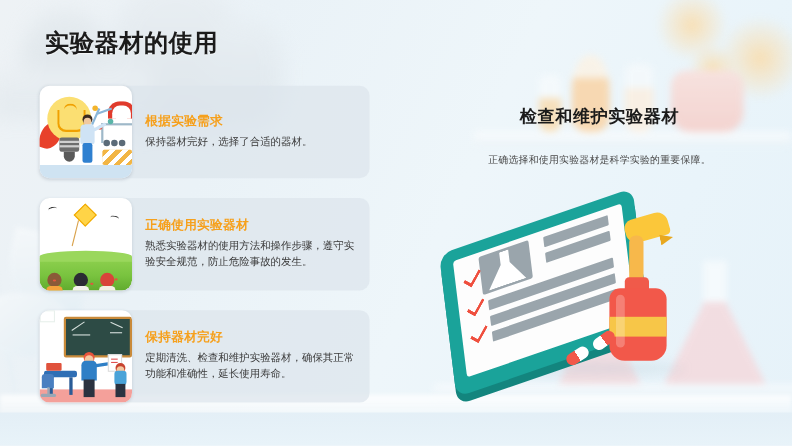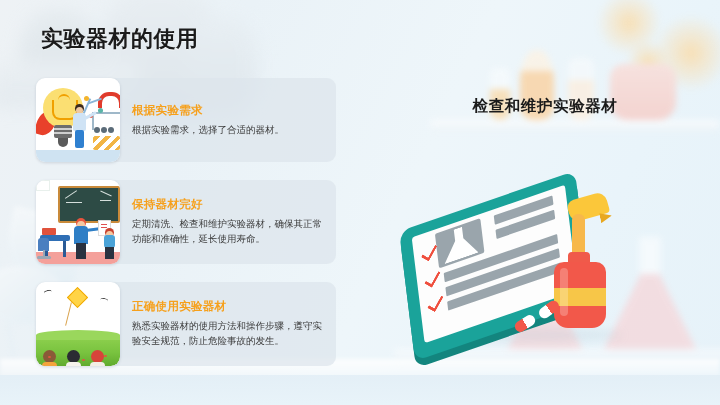--- a/index.html
+++ b/index.html
@@ -302,21 +302,53 @@
           <div class="dot d2"></div>
           <div class="dot d3"></div>
         <div class="person-head"></div>
           <div class="person-face"></div>
         <div class="person-body"></div>
           <div class="person-leg"></div>
           <div class="arm"></div>
       </div>
       <div class="ctext">
         <div class="chead">根据实验需求</div>
-        <div class="cbody">根据实验需求，选择了合适的器材。</div>
+        <div class="cbody">保持器材完好，选择了合适的器材。</div>
+      </div>
+    </div>
+
+    <div class="card">
+      <div class="thumb t2">
+        <div class="grass"></div>
+        <div class="cloud c1"></div>
+          <div class="cloud c2"></div>
+          <div class="cloud c3"></div>
+        <div class="bird b1"></div>
+          <div class="bird b2"></div>
+        <div class="kite"></div>
+          <div class="kline"></div>
+        <div class="kid k1">
+            <div class="head"></div>
+            <div class="body"></div>
+          </div>
+        <div class="kid k2">
+            <div class="head"></div>
+            <div class="body"></div>
+          </div>
+        <div class="kid k3">
+            <div class="head"></div>
+            <div class="body"></div>
+          </div>
+        <div class="pebble" style="left:12px;bottom:8px"></div>
+        <div class="pebble" style="left:46px;bottom:5px"></div>
+        <div class="pebble" style="left:68px;bottom:9px"></div>
+      </div>
+      <div class="ctext">
+        <div class="chead">正确使用实验器材</div>
+        <div class="cbody">熟悉实验器材的使用方法和操作步骤，遵守实验安全规范，防止危险事故的发生。</div>
       </div>
     </div>
 
     <div class="card">
       <div class="thumb t3">
         <div class="floor"></div>
         <div class="board"></div>
         <div class="chalk ch1"></div>
           <div class="chalk ch2"></div>
         <div class="ch3"></div>
@@ -342,56 +374,25 @@
           <div class="student-face"></div>
         <div class="student-body"></div>
           <div class="student-leg"></div>
       </div>
       <div class="ctext">
         <div class="chead">保持器材完好</div>
         <div class="cbody">定期清洗、检查和维护实验器材，确保其正常功能和准确性，延长使用寿命。</div>
       </div>
     </div>
 
-    <div class="card">
-      <div class="thumb t2">
-        <div class="grass"></div>
-        <div class="cloud c1"></div>
-          <div class="cloud c2"></div>
-          <div class="cloud c3"></div>
-        <div class="bird b1"></div>
-          <div class="bird b2"></div>
-        <div class="kite"></div>
-          <div class="kline"></div>
-        <div class="kid k1">
-            <div class="head"></div>
-            <div class="body"></div>
-          </div>
-        <div class="kid k2">
-            <div class="head"></div>
-            <div class="body"></div>
-          </div>
-        <div class="kid k3">
-            <div class="head"></div>
-            <div class="body"></div>
-          </div>
-        <div class="pebble" style="left:12px;bottom:8px"></div>
-        <div class="pebble" style="left:46px;bottom:5px"></div>
-        <div class="pebble" style="left:68px;bottom:9px"></div>
-      </div>
-      <div class="ctext">
-        <div class="chead">正确使用实验器材</div>
-        <div class="cbody">熟悉实验器材的使用方法和操作步骤，遵守实验安全规范，防止危险事故的发生。</div>
-      </div>
-    </div>
-
   </div>
 
   <div class="right">
     <div class="right-title">检查和维护实验器材</div>
+    <div class="right-sub">正确选择和使用实验器材是科学实验的重要保障。</div>
 
     <div class="hero">
       <div class="hero-shadow"></div>
 
       <div class="clipboard">
         <div class="cb-back"></div>
         <div class="cb-page">
           <div class="cb-flaskbg"></div>
           <div class="cb-flask"></div>
           <div class="cb-row" style="left:86px;top:6px;width:62px;"></div>

